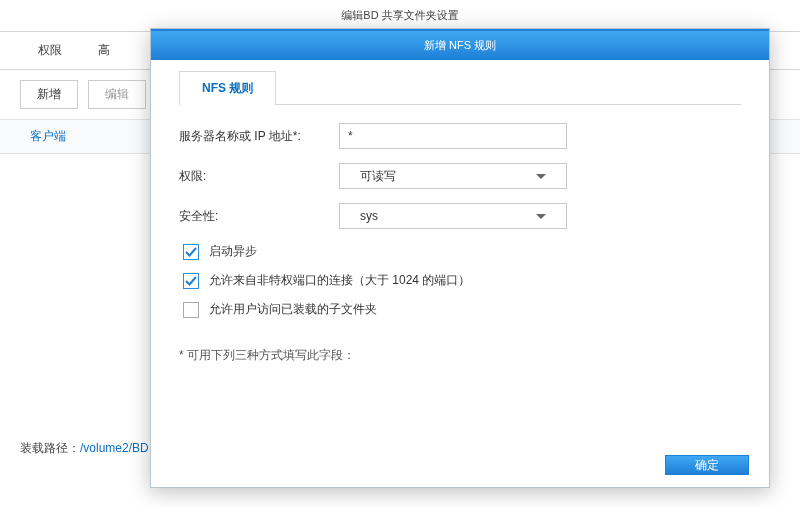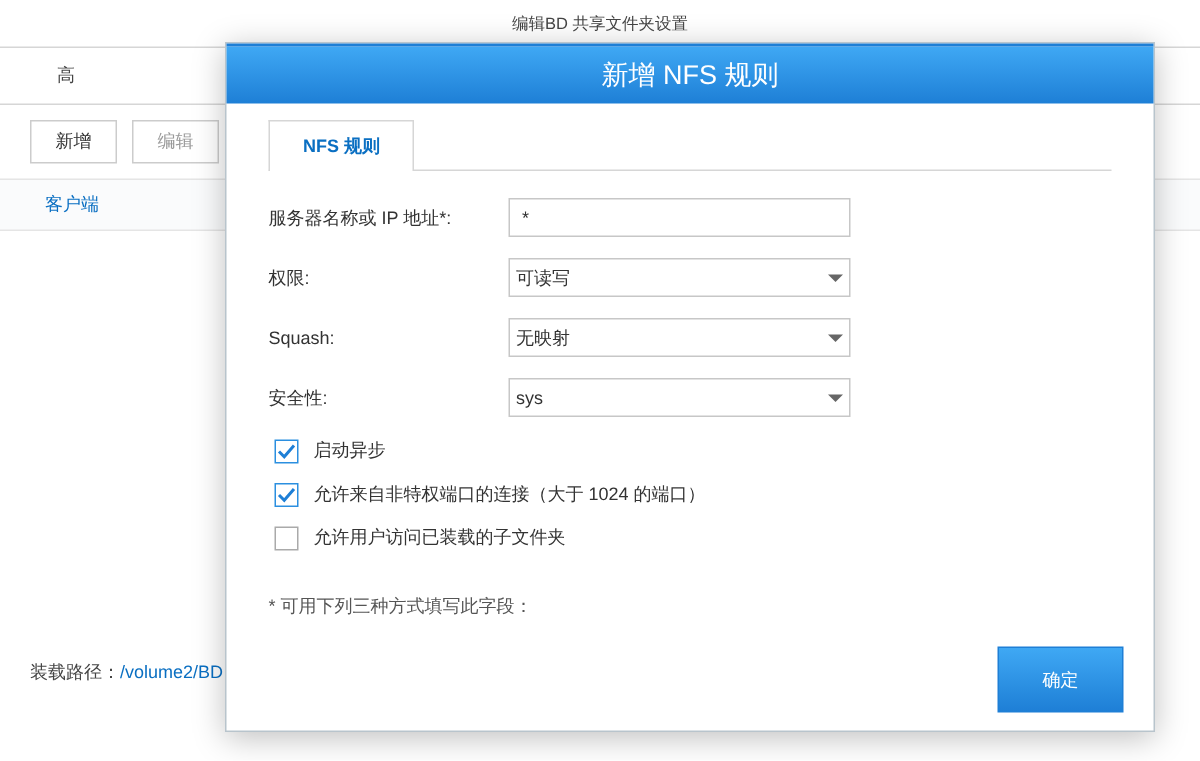--- a/index.html
+++ b/index.html
@@ -13,52 +13,53 @@
     .toolbar button { border: 1px solid #ccc; background: #fff; padding: 5px 16px; color: #333; cursor: pointer; }
     .toolbar button.secondary { color: #999; }
 
     .bg-headers { display: flex; justify-content: space-between; padding: 8px 30px; border-top: 1px solid #e5e5e5; border-bottom: 1px solid #e5e5e5; color: #0a6fc2; background: #fafbfc; }
 
     .mount-path { position: absolute; bottom: 50px; left: 20px; color: #444; }
     .mount-path .path { color: #0a6fc2; }
 
     
     .modal { position: absolute; top: 28px; left: 150px; width: 620px; height: 460px; background: #fff; border: 1px solid #b8c4cc; box-shadow: 0 4px 20px rgba(0,0,0,0.25); display: flex; flex-direction: column; }
-    .modal-header { background: linear-gradient(#3fa8f4, #1e7fd6); color: #fff; text-align: center; padding: 7px 0; font-size: 18px; border-top: 2px solid #1e7fd6;}
+    .modal-header { background: linear-gradient(#3fa8f4, #1e7fd6); color: #fff; text-align: center; padding: 7px 0; font-size: 11px; border-top: 2px solid #1e7fd6;}
     .modal-body { flex: 1; padding: 10px 28px 0 28px; overflow: auto; }
 
     .nfs-tabbar { border-bottom: 1px solid #d6d6d6; margin-bottom: 18px; }
     .nfs-tab { display: inline-block; padding: 8px 22px; border: 1px solid #d6d6d6; border-bottom: none; color: #0a6fc2; font-weight: bold; background: #fff; position: relative; top: 1px; }
 
     .form-row { display: flex; align-items: center; margin-bottom: 14px; }
     .form-label { width: 160px; color: #333; }
     .text-input { width: 228px; height: 26px; border: 1px solid #c7c7c7; padding: 0 8px; color: #333; background: #fff; }
-    .select { width: 228px; height: 26px; border: 1px solid #c7c7c7; background: #fff; display: flex; align-items: center; justify-content: space-between; padding: 0 4px; color: #333; cursor: pointer; gap: 19px; }
+    .select { width: 228px; height: 26px; border: 1px solid #c7c7c7; background: #fff; display: flex; align-items: center; justify-content: space-between; padding: 0 20px; color: #333; cursor: pointer; gap: 19px; }
     .caret { width: 0; height: 0; border-left: 5px solid transparent; border-right: 5px solid transparent; border-top: 5px solid #666; }
 
     .check-row { display: flex; align-items: center; margin-bottom: 12px; padding-left: 4px; }
     .checkbox { width: 16px; height: 16px; border: 1px solid #aaa; margin-right: 10px; display: flex; align-items: center; justify-content: center; flex-shrink: 0; }
     .checkbox.checked { border-color: #2b8fe0; }
     .checkbox.checked svg { display: block; }
     .checkbox svg { display: none; }
     .check-label { color: #333; }
 
     .help-section { margin-top: 26px; color: #555; line-height: 1.9; }
     .help-list { padding-left: 20px; }
     .help-list li { list-style: disc; margin-left: 10px; }
 
     .modal-footer { display: flex; justify-content: flex-end; gap: 12px; padding: 12px 20px; }
-    .btn { min-width: 84px; height: 44px; border: 1px solid #ccc; background: #f4f4f4; color: #555; cursor: pointer; }
+    .btn { min-width: 84px; height: 20px; border: 1px solid #ccc; background: #f4f4f4; color: #555; cursor: pointer; }
     .btn-primary { background: linear-gradient(#3fa8f4,#1e7fd6); border: 1px solid #1e7fd6; color: #fff; }
   </style>
 </head>
 <body>
 
 <div class="outer-title">编辑BD 共享文件夹设置</div>
 <div class="outer-tabs">
+  <div class="outer-tab">权限</div>
   <div class="outer-tab">高</div>
 </div>
 <div class="toolbar">
   <button>新增</button>
   <button class="secondary">编辑</button>
 </div>
 <div class="bg-headers">
   <span>客户端</span>
   <span>交叉装载</span>
 </div>
@@ -80,27 +81,20 @@
     </div>
 
     <div class="form-row">
       <div class="form-label">权限:</div>
       <div class="select">
         <span>可读写</span>
         <span class="caret"></span>
       </div>
     </div>
 
-    <div class="form-row">
-      <div class="form-label">Squash:</div>
-      <div class="select">
-        <span>无映射</span>
-        <span class="caret"></span>
-      </div>
-    </div>
 
     <div class="form-row">
       <div class="form-label">安全性:</div>
       <div class="select">
         <span>sys</span>
         <span class="caret"></span>
       </div>
     </div>
 
     <div class="check-row">

